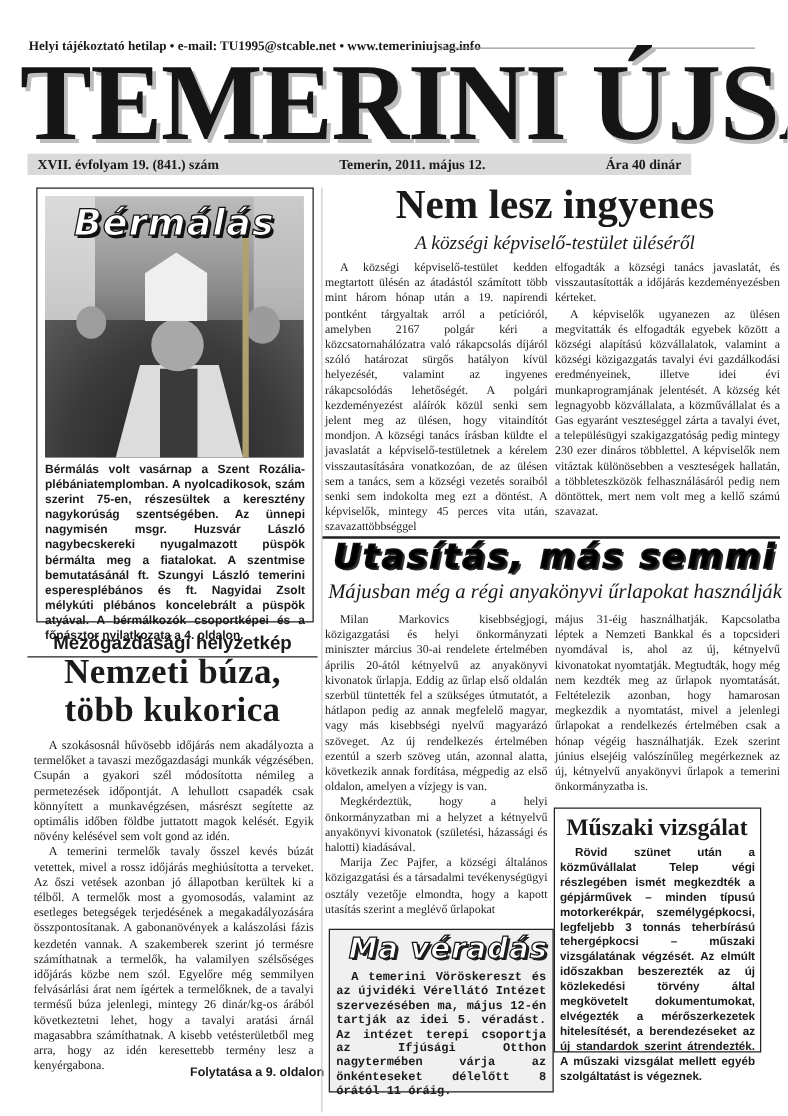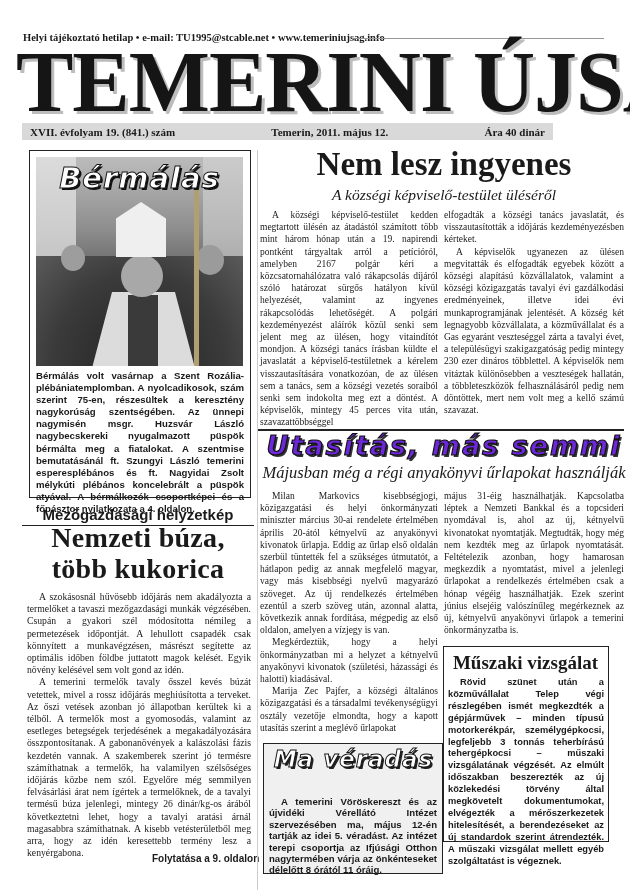--- a/index.html
+++ b/index.html
@@ -44,30 +44,30 @@
   .vrule { left:257px; top:150px; width:1px; height:740px; background:#ccc; }
   
   .headline-main { left:258px; top:146px; width:372px; text-align:center; font-weight:bold; font-size:33px; line-height:36px; }
   .subhead-main { left:258px; top:186px; width:372px; text-align:center; font-style:italic; font-size:15.5px; line-height:18px; }
   .col { font-size:9.5px; line-height:12.2px; text-align:justify; }
   .c1 { left:260px; top:209px; width:178px; }
   .c2 { left:444px; top:209px; width:180px; }
   .hrule { left:258px; top:429px; width:366px; height:1.5px; background:#222; }
   
   .headline-2 { left:258px; top:430px; width:372px; text-align:center; font-family:"DejaVu Sans", sans-serif; font-weight:bold;
-                font-style:italic; font-size:27px; line-height:32px; color:#6d28d9; letter-spacing:2px;
+                font-style:italic; font-size:27px; line-height:32px; color:#000000; letter-spacing:2px;
                 -webkit-text-stroke:1.2px #111; text-shadow:2px 2px 0 #333; }
   .subhead-2 { left:258px; top:463px; width:372px; text-align:center; font-style:italic; font-size:16.5px; line-height:20px; }
   .c3 { left:260px; top:490px; width:178px; }
   .c4 { left:444px; top:490px; width:180px; }
   
   .box-verad { left:263px; top:743px; width:180px; height:131px; border:1.5px solid #222; background:#f0f0f0; box-sizing:border-box; }
-  .box-verad-title { position:absolute; left:1px; top:0; width:177px; text-align:center; font-family:"DejaVu Sans", sans-serif; font-weight:bold;
+  .box-verad-title { position:absolute; left:15px; top:0; width:177px; text-align:left; font-family:"DejaVu Sans", sans-serif; font-weight:bold;
                      font-style:italic; font-size:23px; line-height:30px; color:#fff; -webkit-text-stroke:1px #111; text-shadow:2px 2px 0 #222; letter-spacing:1px; }
-  .box-verad-body { position:absolute; left:5px; top:52px; width:168px; font-family:Liberation Sans, sans-serif; font-weight:bold;
+  .box-verad-body { position:absolute; left:5px; top:32px; width:168px; font-family:Liberation Mono, monospace; font-weight:bold;
                     font-size:9.6px; line-height:11.4px; text-align:justify; text-indent:12px; }
   .box-muszaki { left:443px; top:646px; width:166px; height:196px; border:1.5px solid #222; background:#fff; box-sizing:border-box; }
   .box-muszaki-title { position:absolute; left:0; top:4px; width:163px; text-align:center; font-weight:bold; font-size:19px; line-height:24px; }
   .box-muszaki-body { position:absolute; left:4px; top:30px; width:156px; font-family:"Liberation Sans", sans-serif; font-weight:bold;
                       font-size:9.3px; line-height:11.9px; text-align:justify; text-indent:12px; }
 </style>
 </head>
 <body>
 
 <div class="abs tagline">Helyi tájékoztató hetilap • e-mail: TU1995@stcable.net • www.temeriniujsag.info</div>

